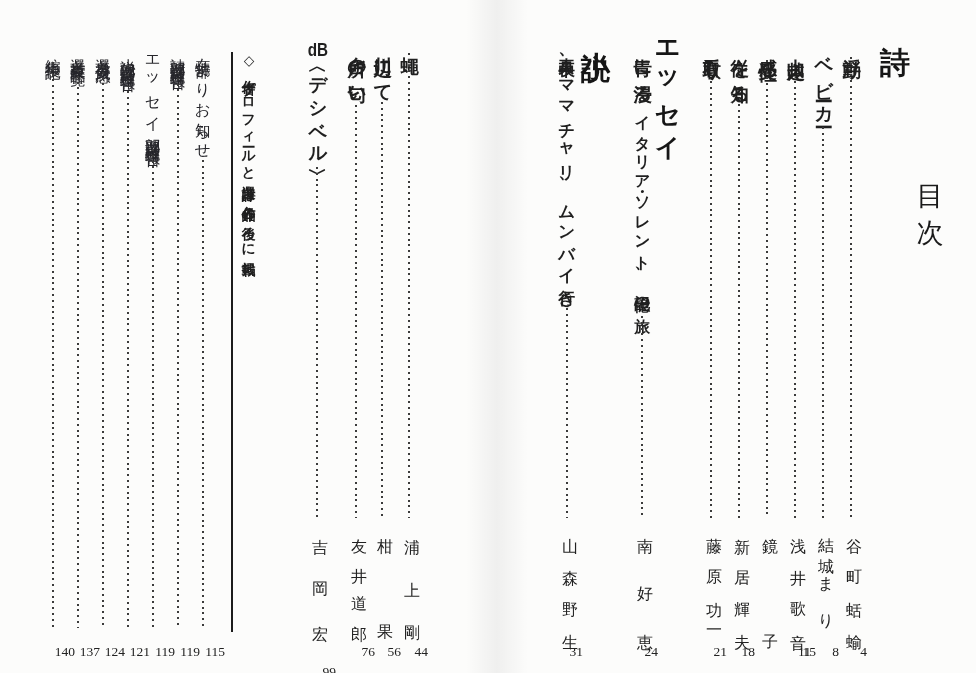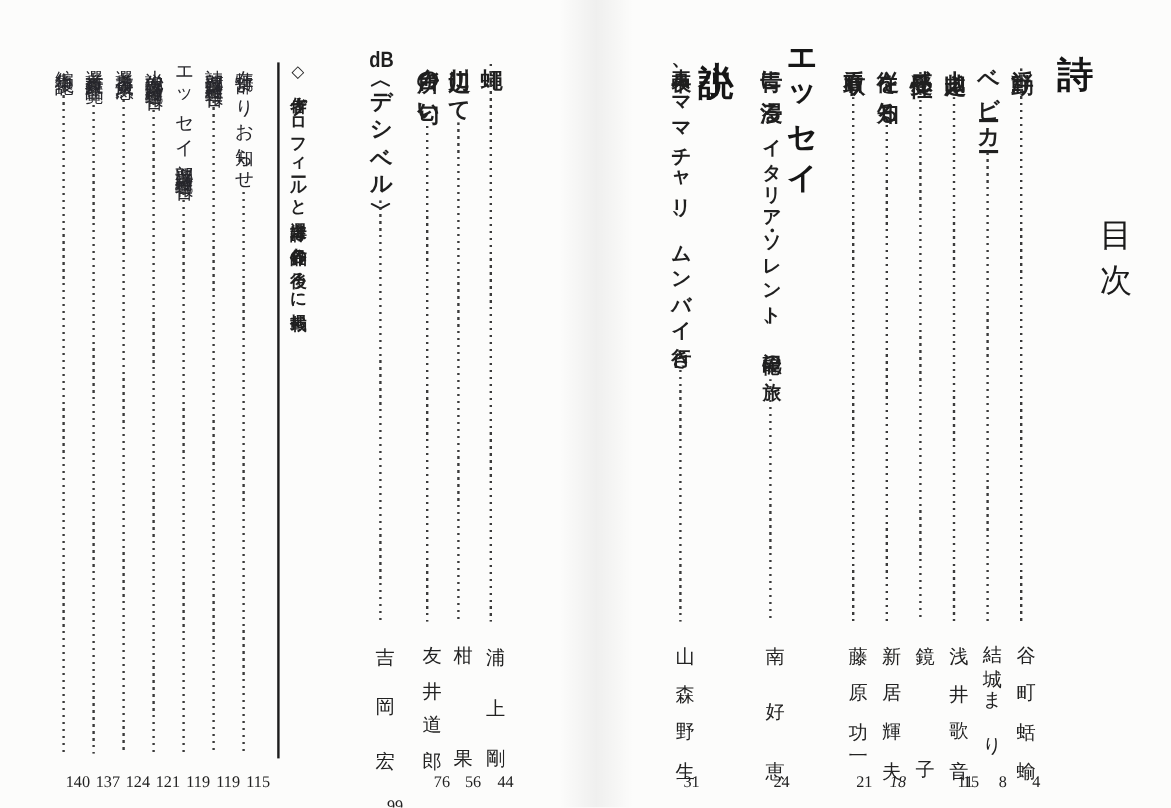--- a/index.html
+++ b/index.html
@@ -103,21 +103,21 @@
     <div class="leader"></div>
   </div>
   <div class="author author-r" style="left:756px;">鏡子</div>
   <div class="pagenum" style="left:772px;">15</div>
 
   <div class="v-col" style="left:728px;top:44px;height:474px;">
     <div class="t gothic">従を知る</div>
     <div class="leader"></div>
   </div>
   <div class="author author-r" style="left:728px;">新居輝夫</div>
-  <div class="pagenum" style="left:711px;font-style:italic;">18</div>
+  <div class="pagenum" style="left:711px;">18</div>
 
   <div class="v-col" style="left:700px;top:44px;height:474px;">
     <div class="t gothic">看取り</div>
     <div class="leader"></div>
   </div>
   <div class="author author-r" style="left:700px;">藤原功一</div>
   <div class="pagenum" style="left:683px;">21</div>
 
   <div class="heading h-essay" style="left:655px;top:26px;">エッセイ</div>
 

